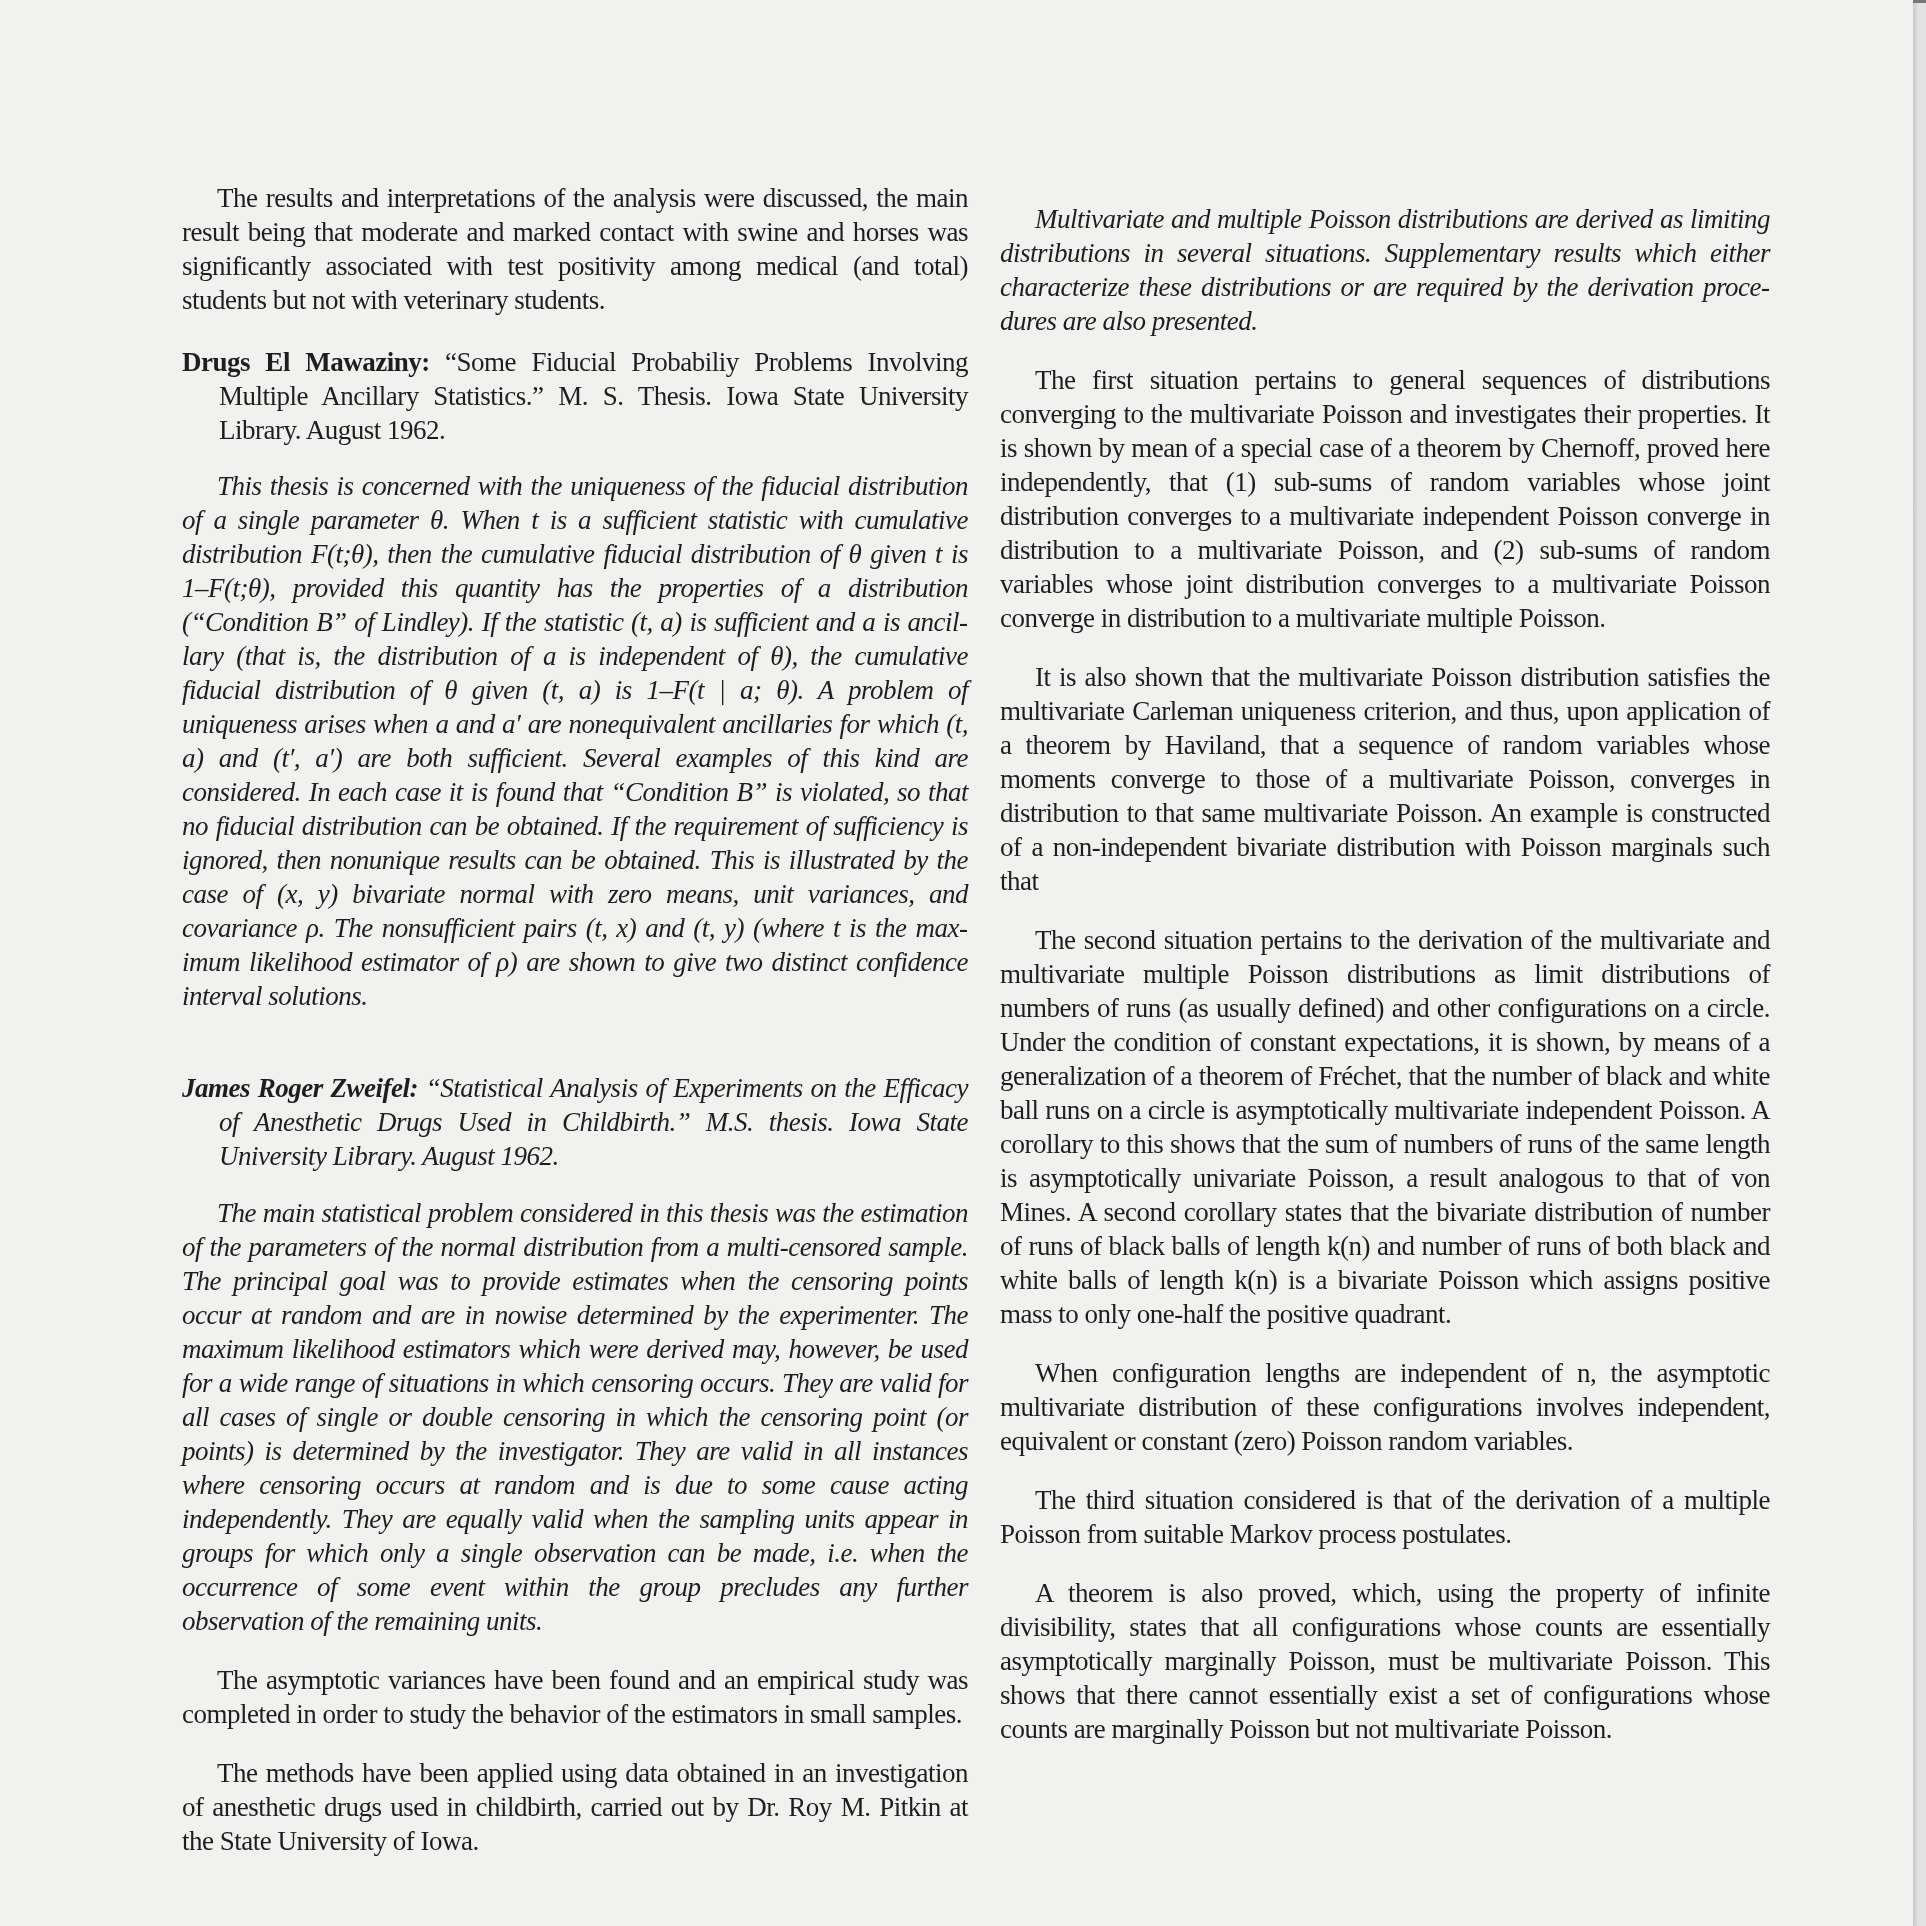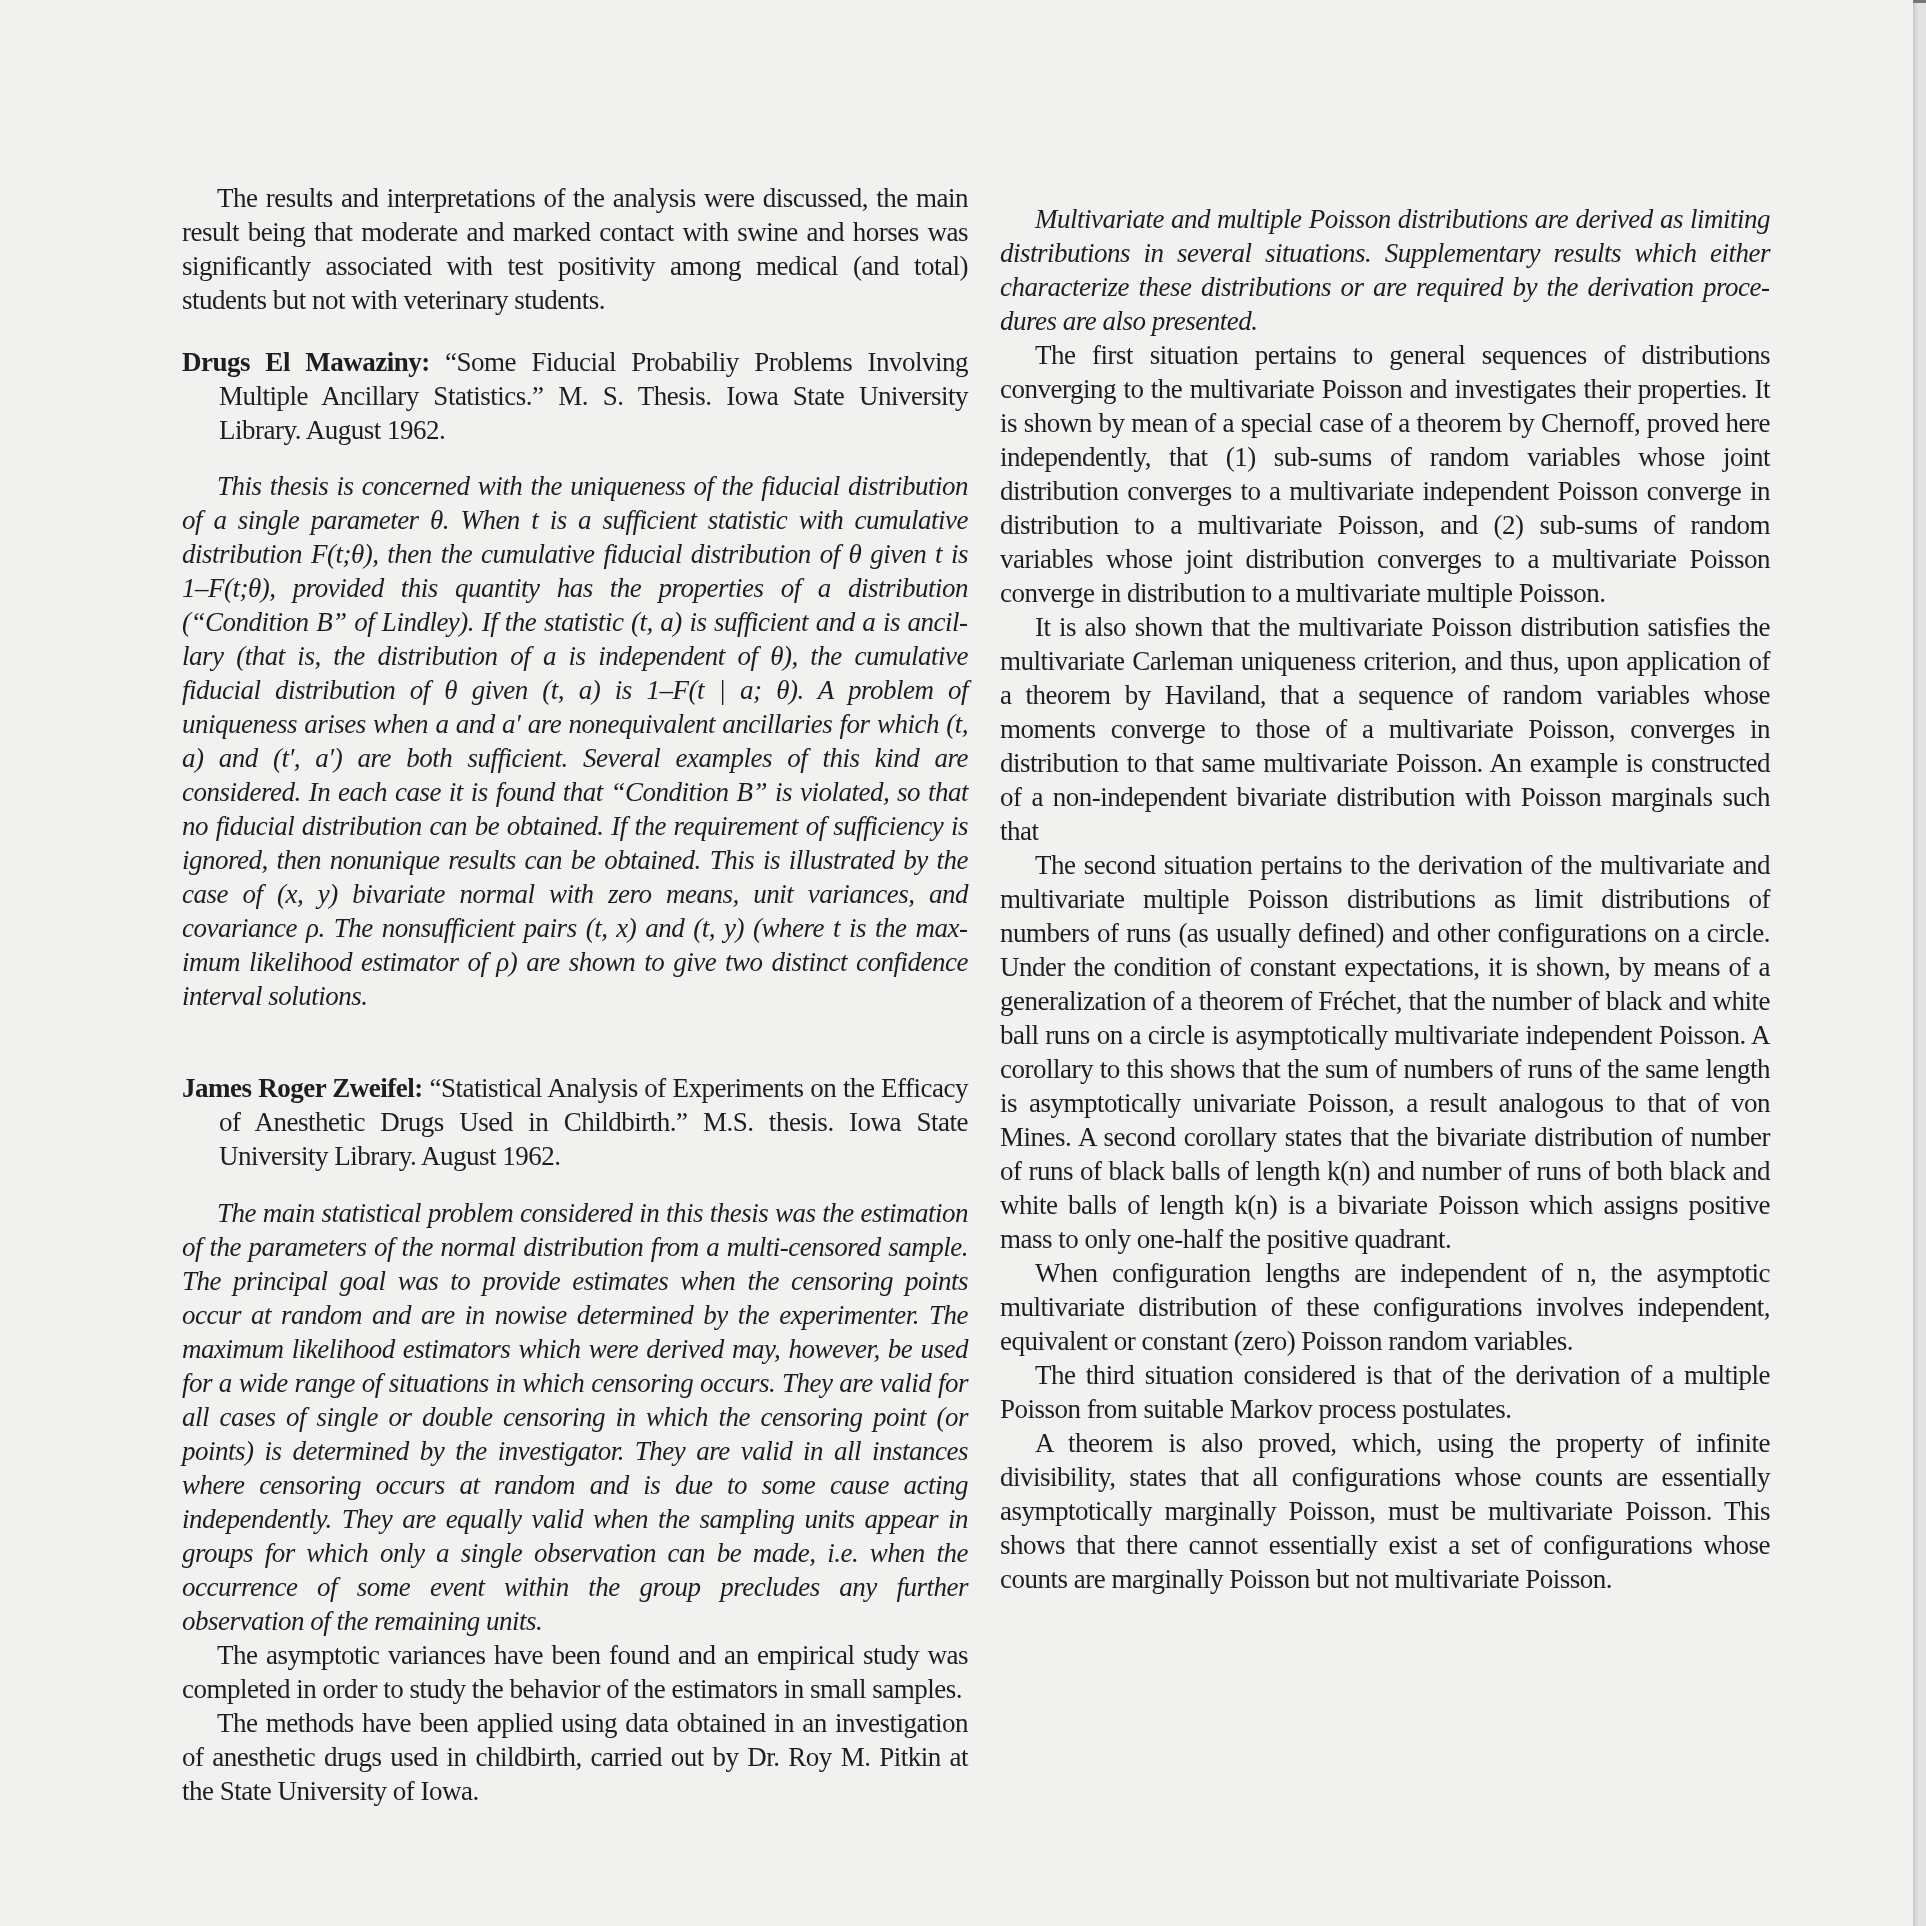--- a/index.html
+++ b/index.html
@@ -22,27 +22,27 @@
   }
   .col {
     position: absolute; top: 181px;
     font-size: 27px; line-height: 34px; text-align: justify;
     hyphens: manual;
     letter-spacing: -0.5px;
   }
   .col.left { left: 182px; width: 786px; }
   .col.right { left: 1000px; width: 770px; top: 180px; }
   .para { margin: 0; text-indent: 35px; }
-  .para + .para { margin-top: 0; }
+  .para + .para { margin-top: 25px; }
   .entry-head {
     margin: 0; padding-left: 37px; text-indent: -37px;
   }
   .entry-head .author { font-weight: bold; }
   .gap-before-entry { margin-top: 28px !important; }
-  .gap-big { margin-top: 58px !important; }
+  .gap-big { margin-top: 58px !important; font-style: italic; }
   .gap-after-head { margin-top: 22.3px !important; font-style: italic; }
   .formula { margin: 0; text-indent: 0; }
 </style>
 </head>
 <body>
 
 <div class="page"></div>
 <div class="right-strip"></div>
 <div class="top-strip"></div>
 

